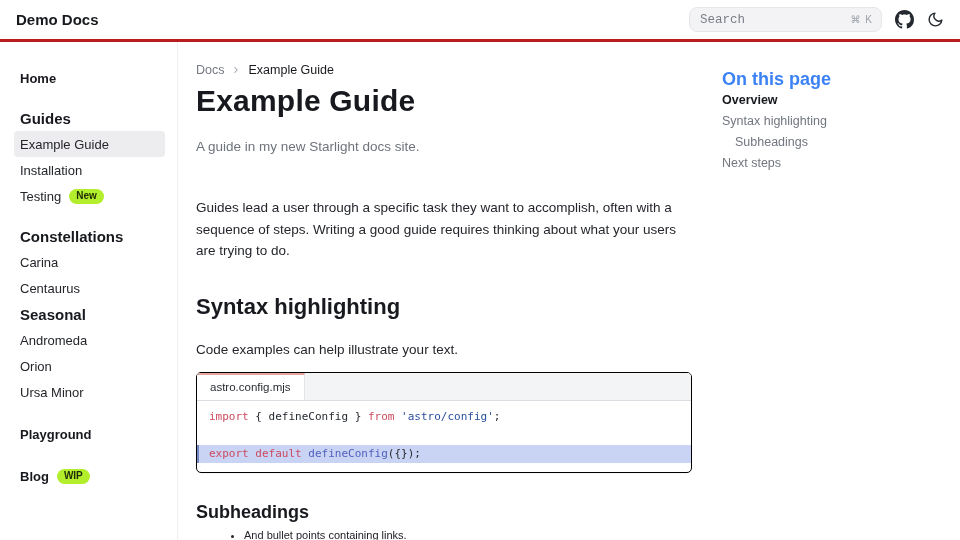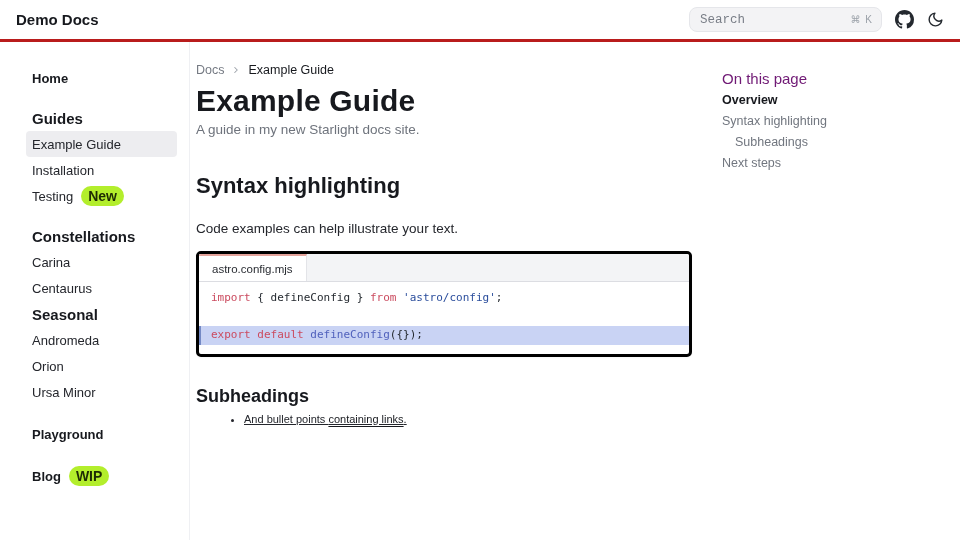--- a/index.html
+++ b/index.html
@@ -31,56 +31,56 @@
     border: none; background: transparent; outline: none; flex: 1;
     font-size: 12.5px; color: #17191e; min-width: 0;
     font-family: Liberation Mono, monospace;
   }
   .search-box input::placeholder { color: #787d86; }
   .search-kbd { font-size: 10px; color: #9aa0a8; letter-spacing: 1px; white-space: nowrap; }
   .icon-btn { display: flex; align-items: center; justify-content: center; color: #24292f; cursor: pointer; background: none; border: none; padding: 0; }
 
   
   .sidebar {
-    position: absolute; top: 42px; left: 12px; bottom: 0; width: 178px;
+    position: absolute; top: 42px; left: 0; bottom: 0; width: 178px;
     border-right: 1px solid #eff0f3; background: #ffffff;
     padding: 23px 12px 0 14px;
     display: flex; flex-direction: column;
   }
   .side-item {
     height: 26px; display: flex; align-items: center; gap: 8px;
     font-size: 13px; padding: 0 6px; border-radius: 4px; color: #24262c;
   }
   .side-item.top, .side-group { font-weight: 700; color: #17191e; }
   .side-group { height: 26px; display: flex; align-items: center; padding: 0 6px; font-size: 15px; }
   .side-item.current { background: #ededf0; }
   .mt14 { margin-top: 14px; }
   .mt16 { margin-top: 16px; }
   .badge {
-    background: #b3ee2c; color: #1e2b04; font-size: 14px; font-weight: 700;
+    background: #b3ee2c; color: #1e2b04; font-size: 10px; font-weight: 700;
     padding: 1.5px 7px; border-radius: 10px; line-height: 1.2;
   }
 
   
   .main { position: absolute; left: 196px; top: 42px; width: 496px; }
   .breadcrumb {
     margin-top: 21px; display: flex; align-items: center; gap: 7px;
     font-size: 12.5px; color: #757a83;
   }
   .breadcrumb .crumb-current { color: #17191e; }
   .breadcrumb svg { color: #9aa0a8; }
   h1.page-title { margin-top: 6px; font-size: 30px; line-height: 36px; font-weight: 700; letter-spacing: 0.2px; color: #17191e; }
-  .subtitle { font-size: 13.5px; line-height: 22px; color: #6e737c; }
+  .subtitle { font-size: 13.5px; line-height: 22px; color: #6e737c; margin-top: 17px; }
   .intro { margin-top: 39px; font-size: 13.5px; line-height: 21.5px; color: #24262c; }
   h2.section-title { margin-top: 30px; font-size: 22px; line-height: 30px; font-weight: 700; color: #17191e; }
   .lead { margin-top: 17px; font-size: 13.5px; line-height: 21px; color: #24262c; }
 
   
   .code-frame {
-    margin-top: 12px; border: 3px solid #000000; border-radius: 5px;
+    margin-top: 12px; border: 1px solid #000000; border-radius: 5px;
     overflow: hidden; background: #ffffff;
     box-shadow: 0 1px 2px rgba(0,0,0,0.04);
   }
   .code-tabs { background: #f3f4f6; display: flex; border-bottom: 1px solid #dcdde2; height: 28px; }
   .code-tab {
     background: #ffffff; border-top: 2px solid #e5a49c; border-right: 1px solid #e3e4e8;
     padding: 0 13px; display: flex; align-items: center;
     font-size: 11.5px; color: #2a2d33;
   }
   .code-pre {
@@ -98,21 +98,21 @@
   .tok-fn { color: #5061bc; }
   .tok-plain { color: #24292f; }
 
   h3.sub-title { margin-top: 26px; font-size: 18px; line-height: 26px; font-weight: 700; color: #17191e; }
   ul.bullets { padding-left: 48px; font-size: 11px; line-height: 21px; color: #24262c; text-decoration: underline; }
   ul.bullets li { margin: 0; }
   .inline-link { color: #17191e; text-decoration: underline; text-underline-offset: 3px; }
 
   
   .toc { position: absolute; left: 722px; top: 42px; width: 222px; padding-top: 29px; }
-  .toc-title { font-size: 15px; font-weight: 400; color: #701a75; line-height: 16px; margin-bottom: 3px; }
+  .toc-title { font-size: 18px; font-weight: 700; color: #3b82f6; line-height: 16px; margin-bottom: 3px; }
   .toc-item { display: block; font-size: 12.5px; line-height: 21px; color: #71767f; }
   .toc-item.active { color: #17191e; font-weight: 600; }
   .toc-item.depth-3 { padding-left: 13px; }
 </style>
 </head>
 <body>
 
 <header class="header">
   <a class="brand">Demo Docs</a>
   <div class="header-right">
@@ -171,20 +171,21 @@
       <svg width="10" height="10" viewBox="0 0 24 24" fill="none" stroke="currentColor" stroke-width="2.5" stroke-linecap="round" stroke-linejoin="round">
           <polyline points="9 6 15 12 9 18"></polyline>
         </svg>
     </span>
     <span class="crumb-current">Example Guide</span>
   </div>
 
   <h1 class="page-title">Example Guide</h1>
   <p class="subtitle">A guide in my new Starlight docs site.</p>
 
+  <p class="intro">Guides lead a user through a specific task they want to accomplish, often with a sequence of steps. Writing a good guide requires thinking about what your users are trying to do.</p>
 
   <h2 class="section-title">Syntax highlighting</h2>
   <p class="lead">Code examples can help illustrate your text.</p>
 
   <div class="code-frame">
     <div class="code-tabs">
       <div class="code-tab">astro.config.mjs</div>
     </div>
     <pre class="code-pre"><div class="code-line"><span class="tok-kw">import</span><span class="tok-plain"> { defineConfig } </span><span class="tok-kw">from</span><span class="tok-str"> 'astro/config'</span><span class="tok-plain">;</span></div><div class="code-line blank"></div><div class="code-line hl"><span class="tok-kw">export default</span><span class="tok-fn"> defineConfig</span><span class="tok-plain">({});</span></div></pre>
   </div>

